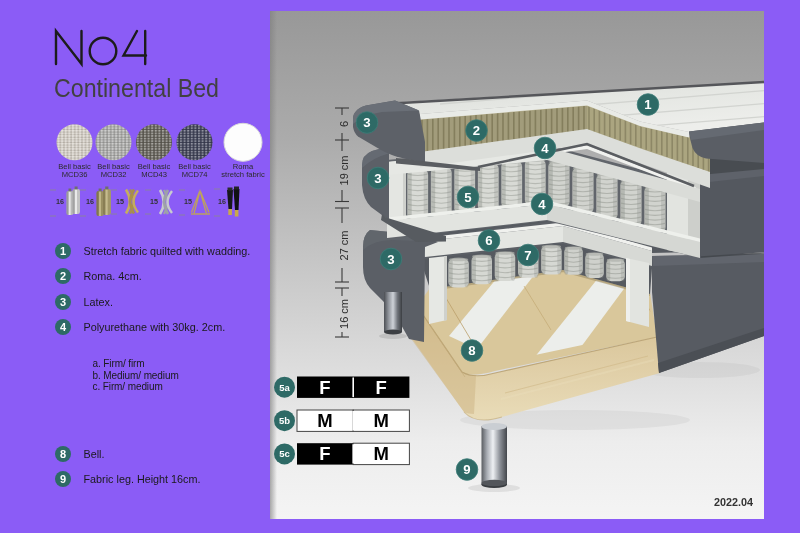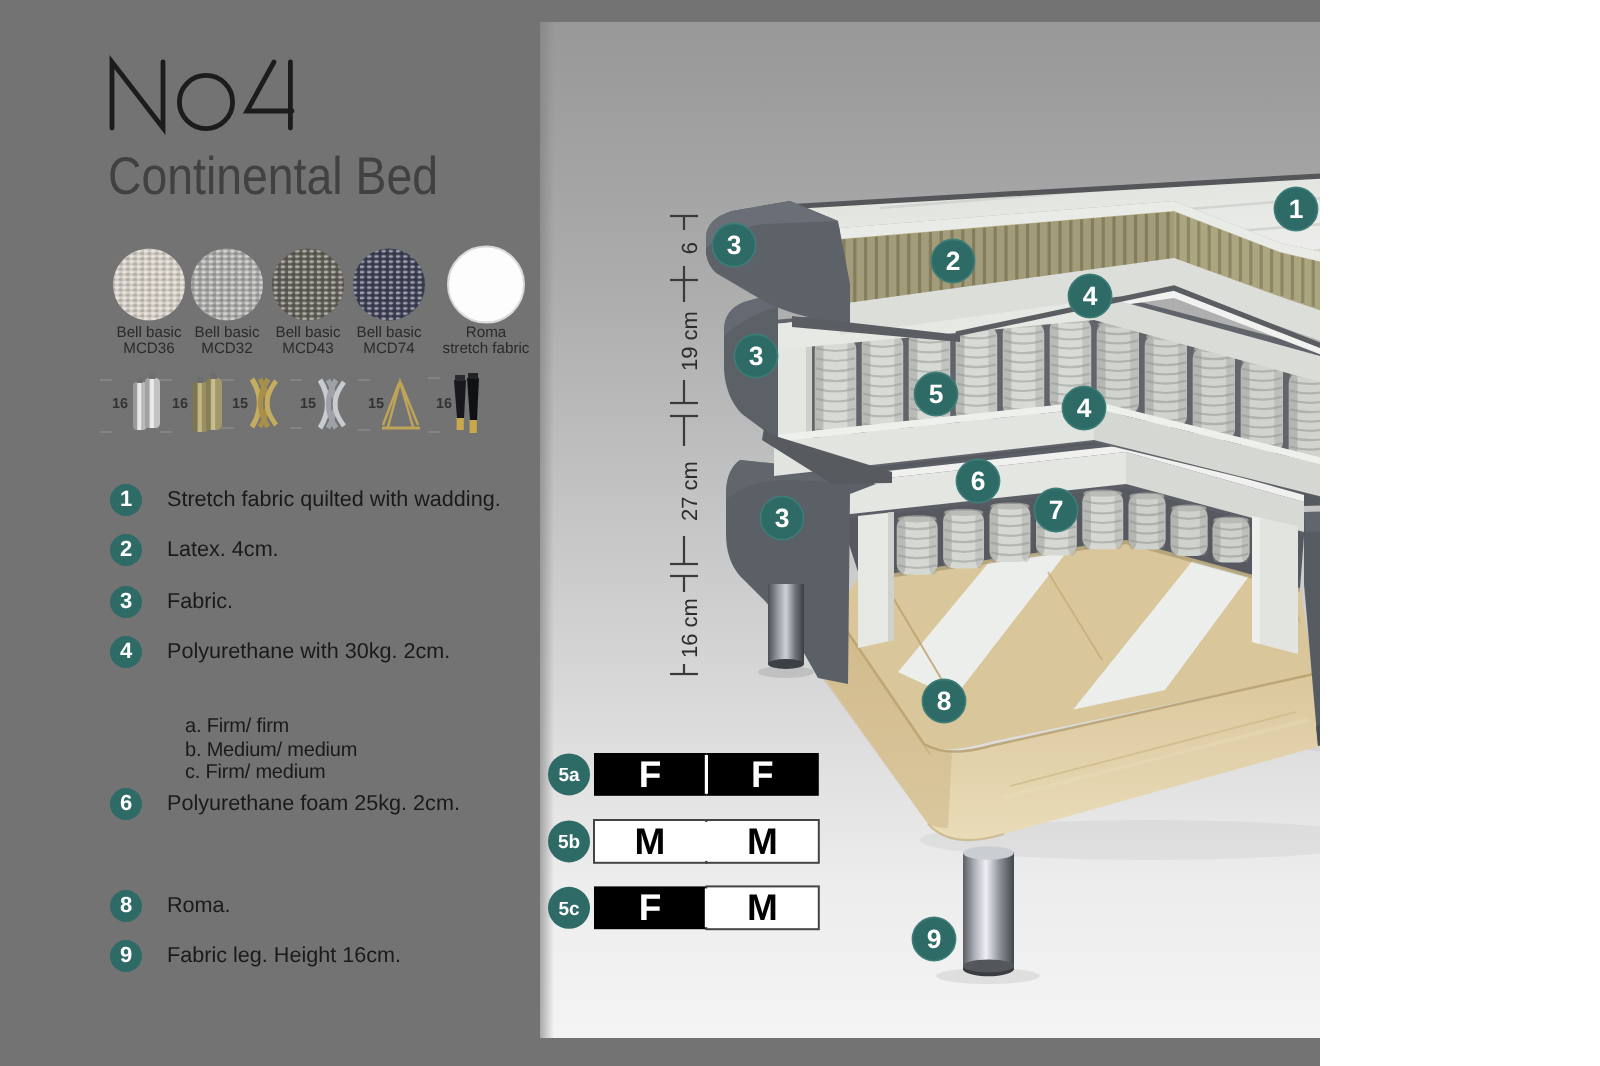--- a/index.html
+++ b/index.html
@@ -1,15 +1,15 @@
 <!DOCTYPE html>
 <html><head><meta charset="utf-8">
 <style>
 html,body{margin:0;padding:0;}
-#page{position:relative;width:660px;height:533px;background:#737373;overflow:hidden;
+#page{position:relative;width:800px;height:533px;background:#8b5cf6;overflow:hidden;
  font-family:"Liberation Sans", sans-serif;}
 .li{position:absolute;left:55px;white-space:nowrap;}
 .li .num{display:inline-block;width:16px;height:16px;border-radius:8px;background:#2e6a66;color:#fff;
  font-size:11px;font-weight:bold;text-align:center;line-height:16px;vertical-align:middle;}
 .li .t{font-size:10.8px;color:#1a1a1a;margin-left:12.5px;vertical-align:middle;letter-spacing:0px;}
 .sub{position:absolute;left:92.5px;font-size:10px;color:#1a1a1a;line-height:11.3px;letter-spacing:-0.1px;}
 </style></head>
 <body>
 <div id="page">
 
@@ -132,33 +132,32 @@
           <rect x="227.5" y="187.5" width="5" height="3" fill="#2a2b30"></rect>
           <path d="M233.5,189 L239.5,189 L238.5,210 L235,210 Z" fill="#101114"></path>
           <rect x="234.8" y="210" width="3.6" height="6.5" fill="#c9a84c"></rect>
           <rect x="234" y="186.5" width="5" height="3" fill="#222327"></rect>
         </g>
       </g>
 </svg>
 
 <div class="li" style="top:240.8px"><span class="num">1</span><span class="t">Stretch fabric quilted with wadding.</span></div>
 
-<div class="li" style="top:266.3px"><span class="num">2</span><span class="t">Latex. 4cm.</span></div>
-
-<div class="li" style="top:291.9px"><span class="num">3</span><span class="t">Fabric.</span></div>
+<div class="li" style="top:266.3px"><span class="num">2</span><span class="t">Roma. 4cm.</span></div>
+
+<div class="li" style="top:291.9px"><span class="num">3</span><span class="t">Latex.</span></div>
 
 <div class="li" style="top:316.9px"><span class="num">4</span><span class="t">Polyurethane with 30kg. 2cm.</span></div>
 
 
 <div class="sub" style="top:358.4px">a. Firm/ firm<br>b. Medium/ medium<br>c. Firm/ medium</div>
 
-<div class="li" style="top:393.2px"><span class="num">6</span><span class="t">Polyurethane foam 25kg. 2cm.</span></div>
-
-
-<div class="li" style="top:444.1px"><span class="num">8</span><span class="t">Roma.</span></div>
+
+
+<div class="li" style="top:444.1px"><span class="num">8</span><span class="t">Bell.</span></div>
 
 <div class="li" style="top:469.4px"><span class="num">9</span><span class="t">Fabric leg. Height 16cm.</span></div>
 
 <svg width="800" height="533" style="position:absolute;left:0;top:0">
 
 <defs>
 <linearGradient id="bgG" x1="0" y1="0" x2="0" y2="1">
  <stop offset="0" stop-color="#989898"></stop>
           <stop offset="0.25" stop-color="#ababab"></stop>
  <stop offset="0.55" stop-color="#cccccc"></stop>

